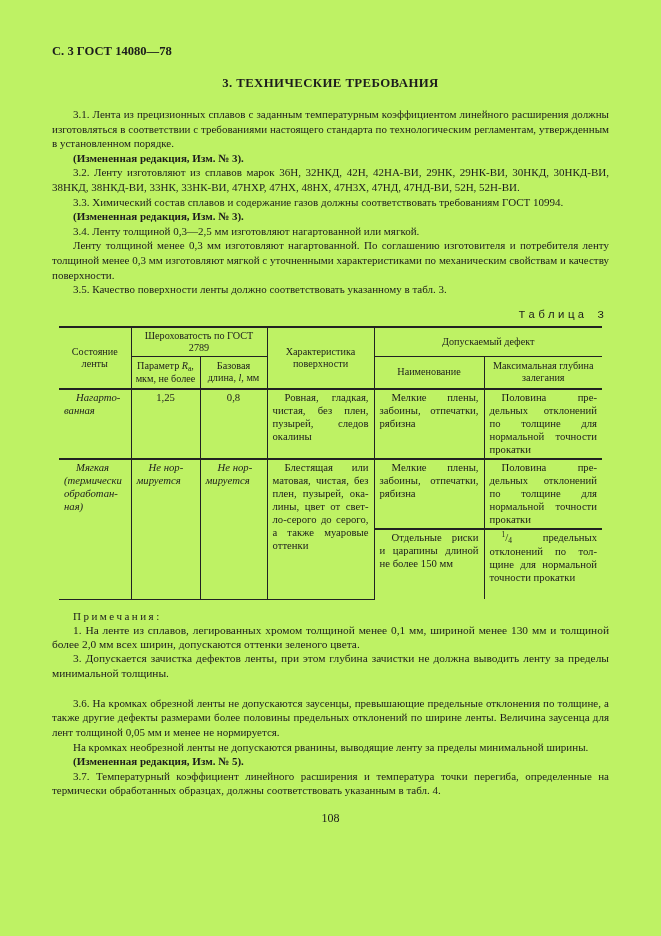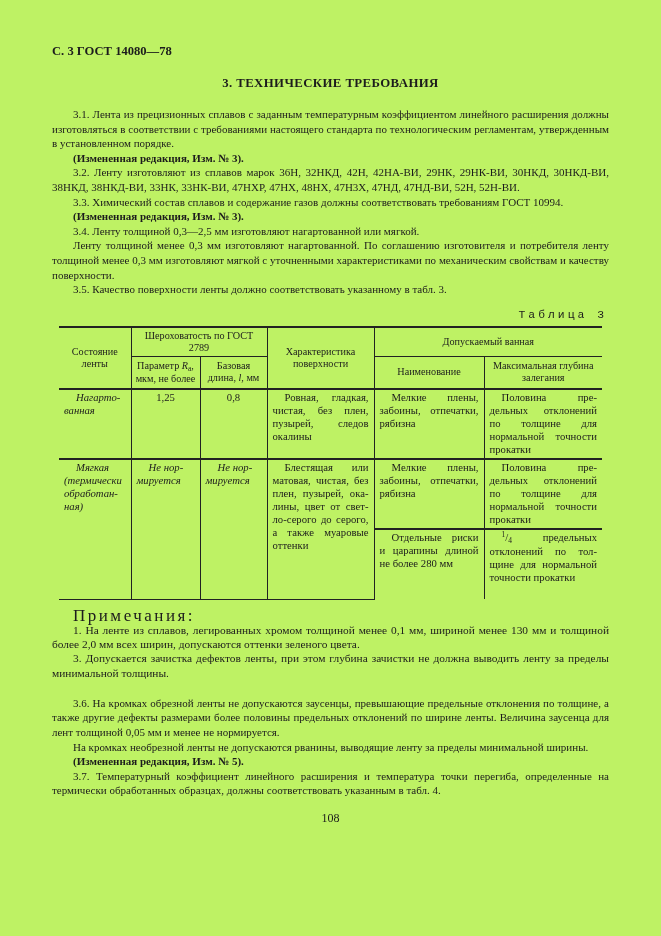--- a/index.html
+++ b/index.html
@@ -33,21 +33,21 @@
   tbody tr.r1 td, tbody tr.r2a td, tbody tr.r2b td { border-top:2px solid #222; }
   tbody tr.r2b td { border-bottom:none; }
   td.num   { text-align:center;margin-left:28px; }
   td.state { text-align:left; text-indent:12px;font-style:italic; }
   td.just  { text-align:justify; text-indent:12px; }
   .sym { font-style:italic; }
   .gtable sup { font-size:7.5px; vertical-align:baseline; position:relative; top:-4px; }
   .gtable sub { font-size:7.5px; vertical-align:baseline; position:relative; top:2px; }
 
   .notes { margin-top:9px; }
-  .notes-title { margin:0; font-size:17px; line-height:14.2px; letter-spacing:2.5px; text-indent:21px; }
+  .notes-title { margin:0; font-size:11px; line-height:14.2px; letter-spacing:2.5px; text-indent:21px; }
   .note  { margin:0; font-size:11.4px; line-height:14.2px; text-align:justify; text-indent:21px; }
 
   .bottom-block { margin-top:16px; }
   .page-number { margin-top:13px; text-align:center; font-size:12px; }
 </style>
 </head>
 <body>
 
 <div class="page">
   <div class="content">
@@ -75,21 +75,21 @@
           <col style="width:67px">
         <col style="width:107px">
           <col style="width:110px">
           <col style="width:118px">
       </colgroup>
       <thead>
         <tr class="h1">
           <th rowspan="2" class="edge-l">Состояние ленты</th>
           <th colspan="2">Шероховатость по ГОСТ 2789</th>
           <th rowspan="2">Характеристика поверхности</th>
-          <th colspan="2" class="edge-r">Допускаемый ванная</th>
+          <th colspan="2" class="edge-r">Допускаемый дефект</th>
         </tr>
         <tr class="h2">
           <th><span>Параметр </span><span class="sym">R</span><sub>a</sub><span>, мкм, не более</span></th>
           <th><span>Базовая длина, </span><span class="sym">l</span><span>, мм</span></th>
           <th>Наименование</th>
           <th class="edge-r">Максимальная глубина залегания</th>
         </tr>
       </thead>
       <tbody>
         <tr class="r1">
@@ -102,21 +102,21 @@
         </tr>
         <tr class="r2a">
           <td rowspan="2" class="state edge-l">Мягкая (термически обработан­ная)</td>
           <td rowspan="2" class="state">Не нор­мируется</td>
           <td rowspan="2" class="state">Не нор­мируется</td>
           <td rowspan="2" class="just">Блестящая или матовая, чистая, без плен, пузырей, ока­лины, цвет от свет­ло-серого до серого, а также муаровые оттенки</td>
           <td class="just">Мелкие плены, забоины, отпечатки, рябизна</td>
           <td class="just edge-r">Половина пре­дельных отклоне­ний по толщине для нормальной точнос­ти прокатки</td>
         </tr>
         <tr class="r2b">
-          <td class="just">Отдельные рис­ки и царапины дли­ной не более 280 мм</td>
+          <td class="just">Отдельные рис­ки и царапины дли­ной не более 150 мм</td>
           <td class="just edge-r"><sup>1</sup><span>/</span><sub>4</sub><span> предельных отклонений по тол­щине для нормаль­ной точности про­катки</span></td>
         </tr>
       </tbody>
     </table>
 
     <div class="notes">
       <p class="notes-title">Примечания:</p>
       <p class="note">1. На ленте из сплавов, легированных хромом толщиной менее 0,1 мм, шириной менее 130 мм и толщиной более 2,0 мм всех ширин, допускаются оттенки зеленого цвета.</p>
       <p class="note">3. Допускается зачистка дефектов ленты, при этом глубина зачистки не должна выводить ленту за пределы минимальной толщины.</p>
     </div>

